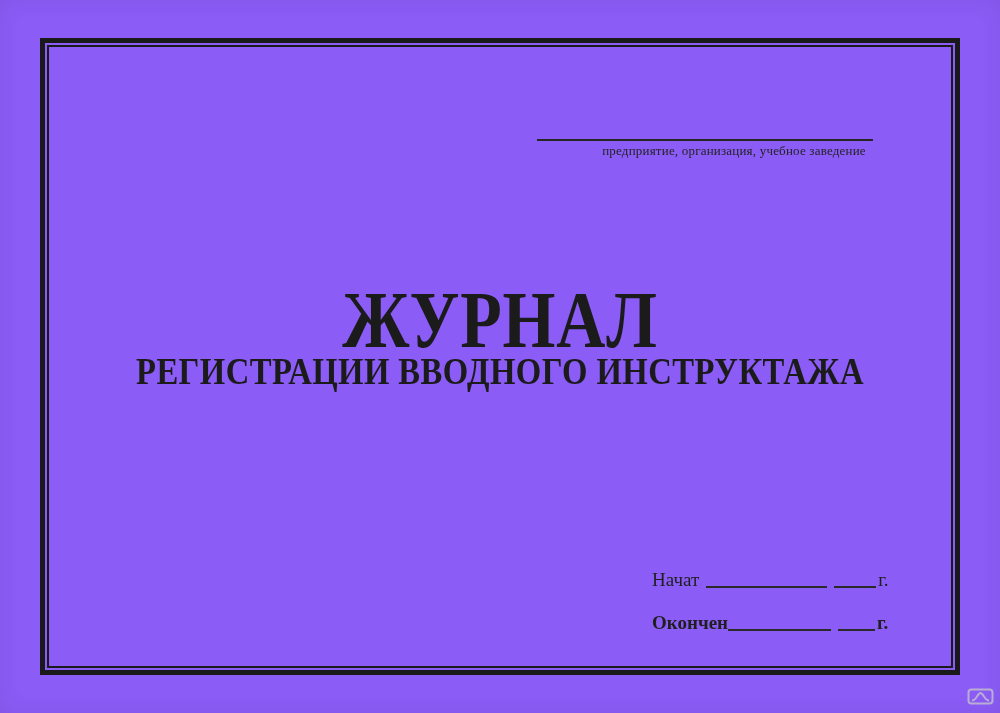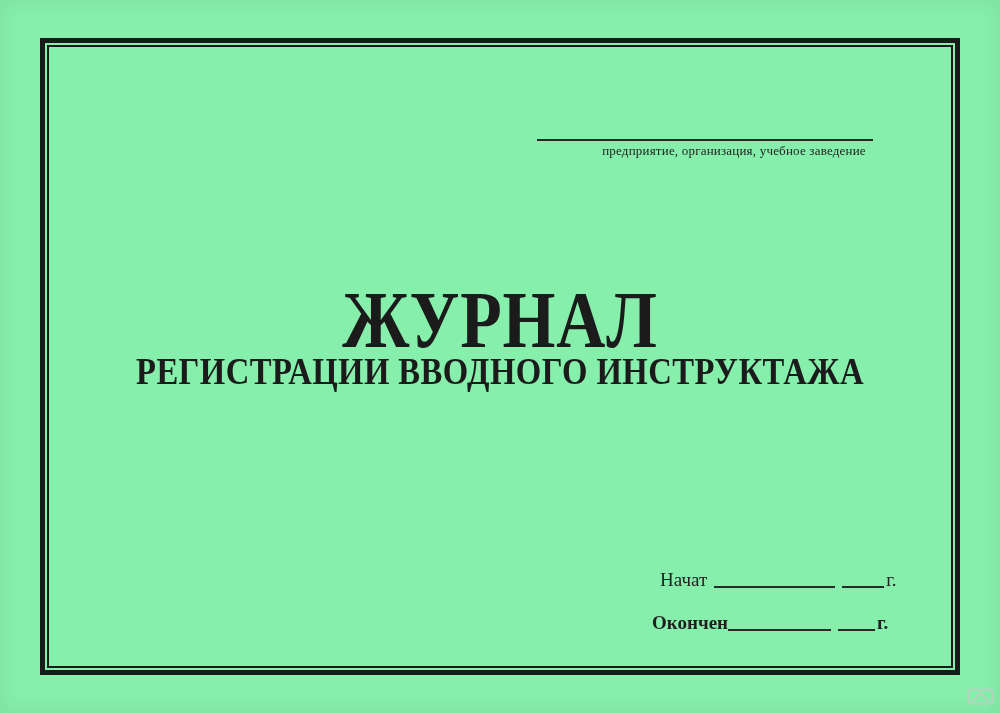--- a/index.html
+++ b/index.html
@@ -4,21 +4,21 @@
 <style>
   html, body {
     margin: 0;
     padding: 0;
     background: #e9e9e9;
   }
   .page {
     position: relative;
     width: 1000px;
     height: 713px;
-    background: #86efac;
+    background: #8b5cf6;
     overflow: hidden;
     font-family: "Liberation Serif", "DejaVu Serif", serif;
     color: #1b1b1b;
     box-shadow: inset 0 0 22px rgba(0,0,0,0.07);
   }
   
   .frame-outer {
     position: absolute;
     left: 40px; right: 40px; top: 38px; bottom: 38px;
     border: 5px solid #1a1a1a;
@@ -77,21 +77,21 @@
   }
   
   .field-row {
     position: absolute;
     left: 652px;
     font-size: 19px;
     line-height: 1;
     white-space: nowrap;
     color: #1f1f1f;
   }
-  .row-started  { top: 570px; margin-left: 8px; }
+  .row-started  { top: 570px; }
   .row-finished { top: 613px; font-weight: bold; }
   .blank {
     display: inline-block;
     border-bottom: 2px solid #2a2a2a;
     vertical-align: -2px;
     height: 1px;
   }
   .row-started  .blank.long  { width: 121px; margin-left: 7px; }
   .row-finished .blank.long  { width: 103px; margin-left: 0; }
   .row-started  .blank.short { width: 42px; margin-left: 7px; }

